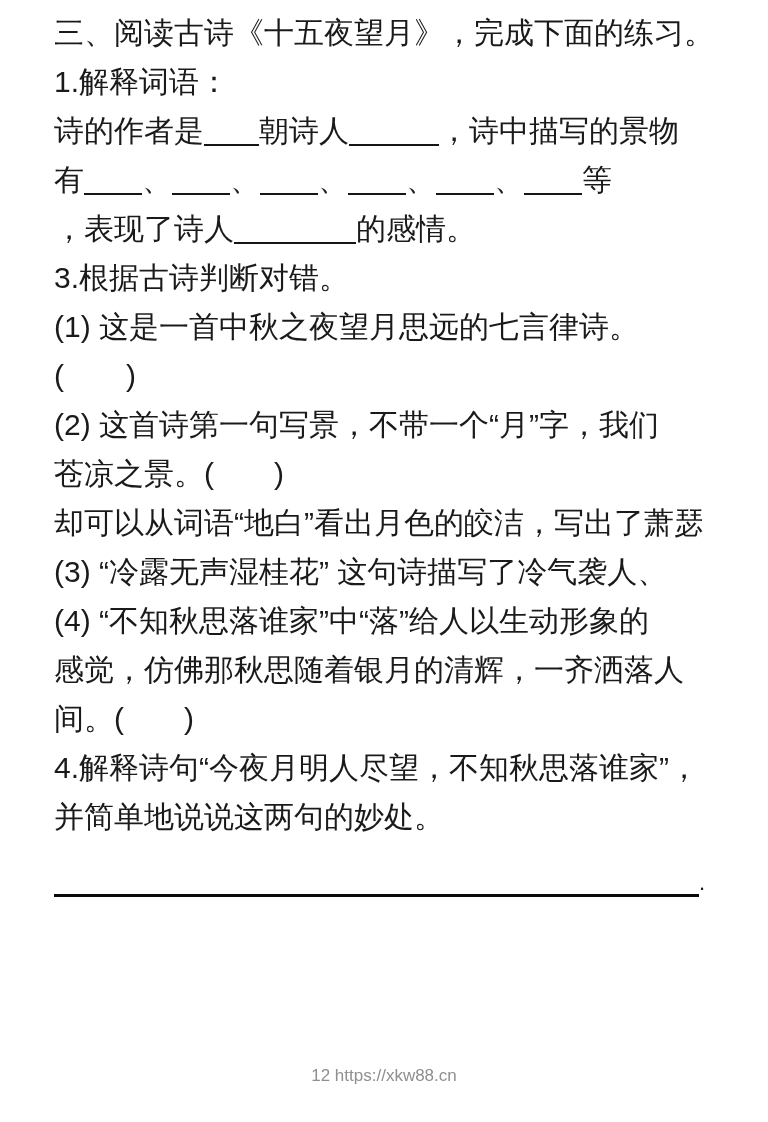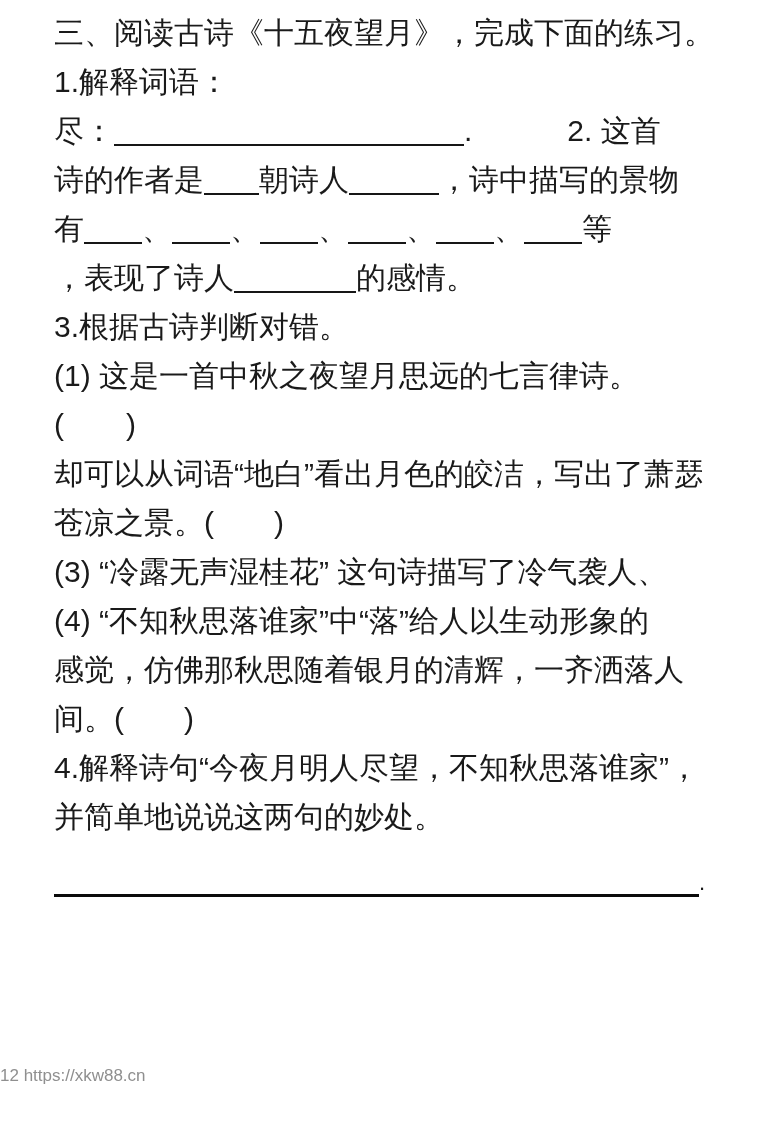--- a/index.html
+++ b/index.html
@@ -48,43 +48,44 @@
     vertical-align: -7px;
   }
   .answer-line .period {
     font-size: 22px;
   }
   .footer {
     position: absolute;
     left: 0;
     right: 0;
     top: 1064px;
+    text-align: center;
     font-size: 17px;
     line-height: 24px;
     color: #8f8f8f;
   }
 </style>
 </head>
 <body>
 
 <div class="page">
 
   <div class="content">
     <div>
         <div class="line"><span class="seg">三、阅读古诗《十五夜望月》，完成下面的练习。</span></div>
         <div class="line"><span class="seg">1.解释词语：</span></div>
-        <div class="line"><span class="seg">尽：</span><span class="blank" style="width: 350px;"></span><span class="seg">.</span><span class="gap" style="width: 95px;"></span><span class="seg">2. 这首</span></div>
         <div class="line"><span class="seg">诗的作者是</span><span class="blank" style="width: 55px;"></span><span class="seg">朝诗人</span><span class="blank" style="width: 90px;"></span><span class="seg">，诗中描写的景物</span></div>
         <div class="line"><span class="seg">有</span><span class="blank" style="width: 58px;"></span><span class="seg">、</span><span class="blank" style="width: 58px;"></span><span class="seg">、</span><span class="blank" style="width: 58px;"></span><span class="seg">、</span><span class="blank" style="width: 58px;"></span><span class="seg">、</span><span class="blank" style="width: 58px;"></span><span class="seg">、</span><span class="blank" style="width: 58px;"></span><span class="seg">等</span></div>
         <div class="line"><span class="seg">，表现了诗人</span><span class="blank" style="width: 122px;"></span><span class="seg">的感情。</span></div>
         <div class="line"><span class="seg">3.根据古诗判断对错。</span></div>
         <div class="line"><span class="seg">(1) 这是一首中秋之夜望月思远的七言律诗。</span></div>
         <div class="line"><span class="seg">(</span><span class="gap" style="width: 62px;"></span><span class="seg">)</span></div>
+        <div class="line"><span class="seg">(2) 这首诗第一句写景，不带一个“月”字，我们</span></div>
+        <div class="line"><span class="seg">苍凉之景。(</span><span class="gap" style="width: 60px;"></span><span class="seg">)</span></div>
         <div class="line"><span class="seg">却可以从词语“地白”看出月色的皎洁，写出了萧瑟</span></div>
-        <div class="line"><span class="seg">苍凉之景。(</span><span class="gap" style="width: 60px;"></span><span class="seg">)</span></div>
         <div class="line"><span class="seg">(3) “冷露无声湿桂花” 这句诗描写了冷气袭人、</span></div>
         <div class="line"><span class="seg">(4) “不知秋思落谁家”中“落”给人以生动形象的</span></div>
         <div class="line"><span class="seg">感觉，仿佛那秋思随着银月的清辉，一齐洒落人</span></div>
         <div class="line"><span class="seg">间。(</span><span class="gap" style="width: 60px;"></span><span class="seg">)</span></div>
         <div class="line"><span class="seg">4.解释诗句“今夜月明人尽望，不知秋思落谁家”，</span></div>
         <div class="line"><span class="seg">并简单地说说这两句的妙处。</span></div>
       </div>
 
     <div class="answer-line">
       <span class="blank-long"></span><span class="period">.</span>

